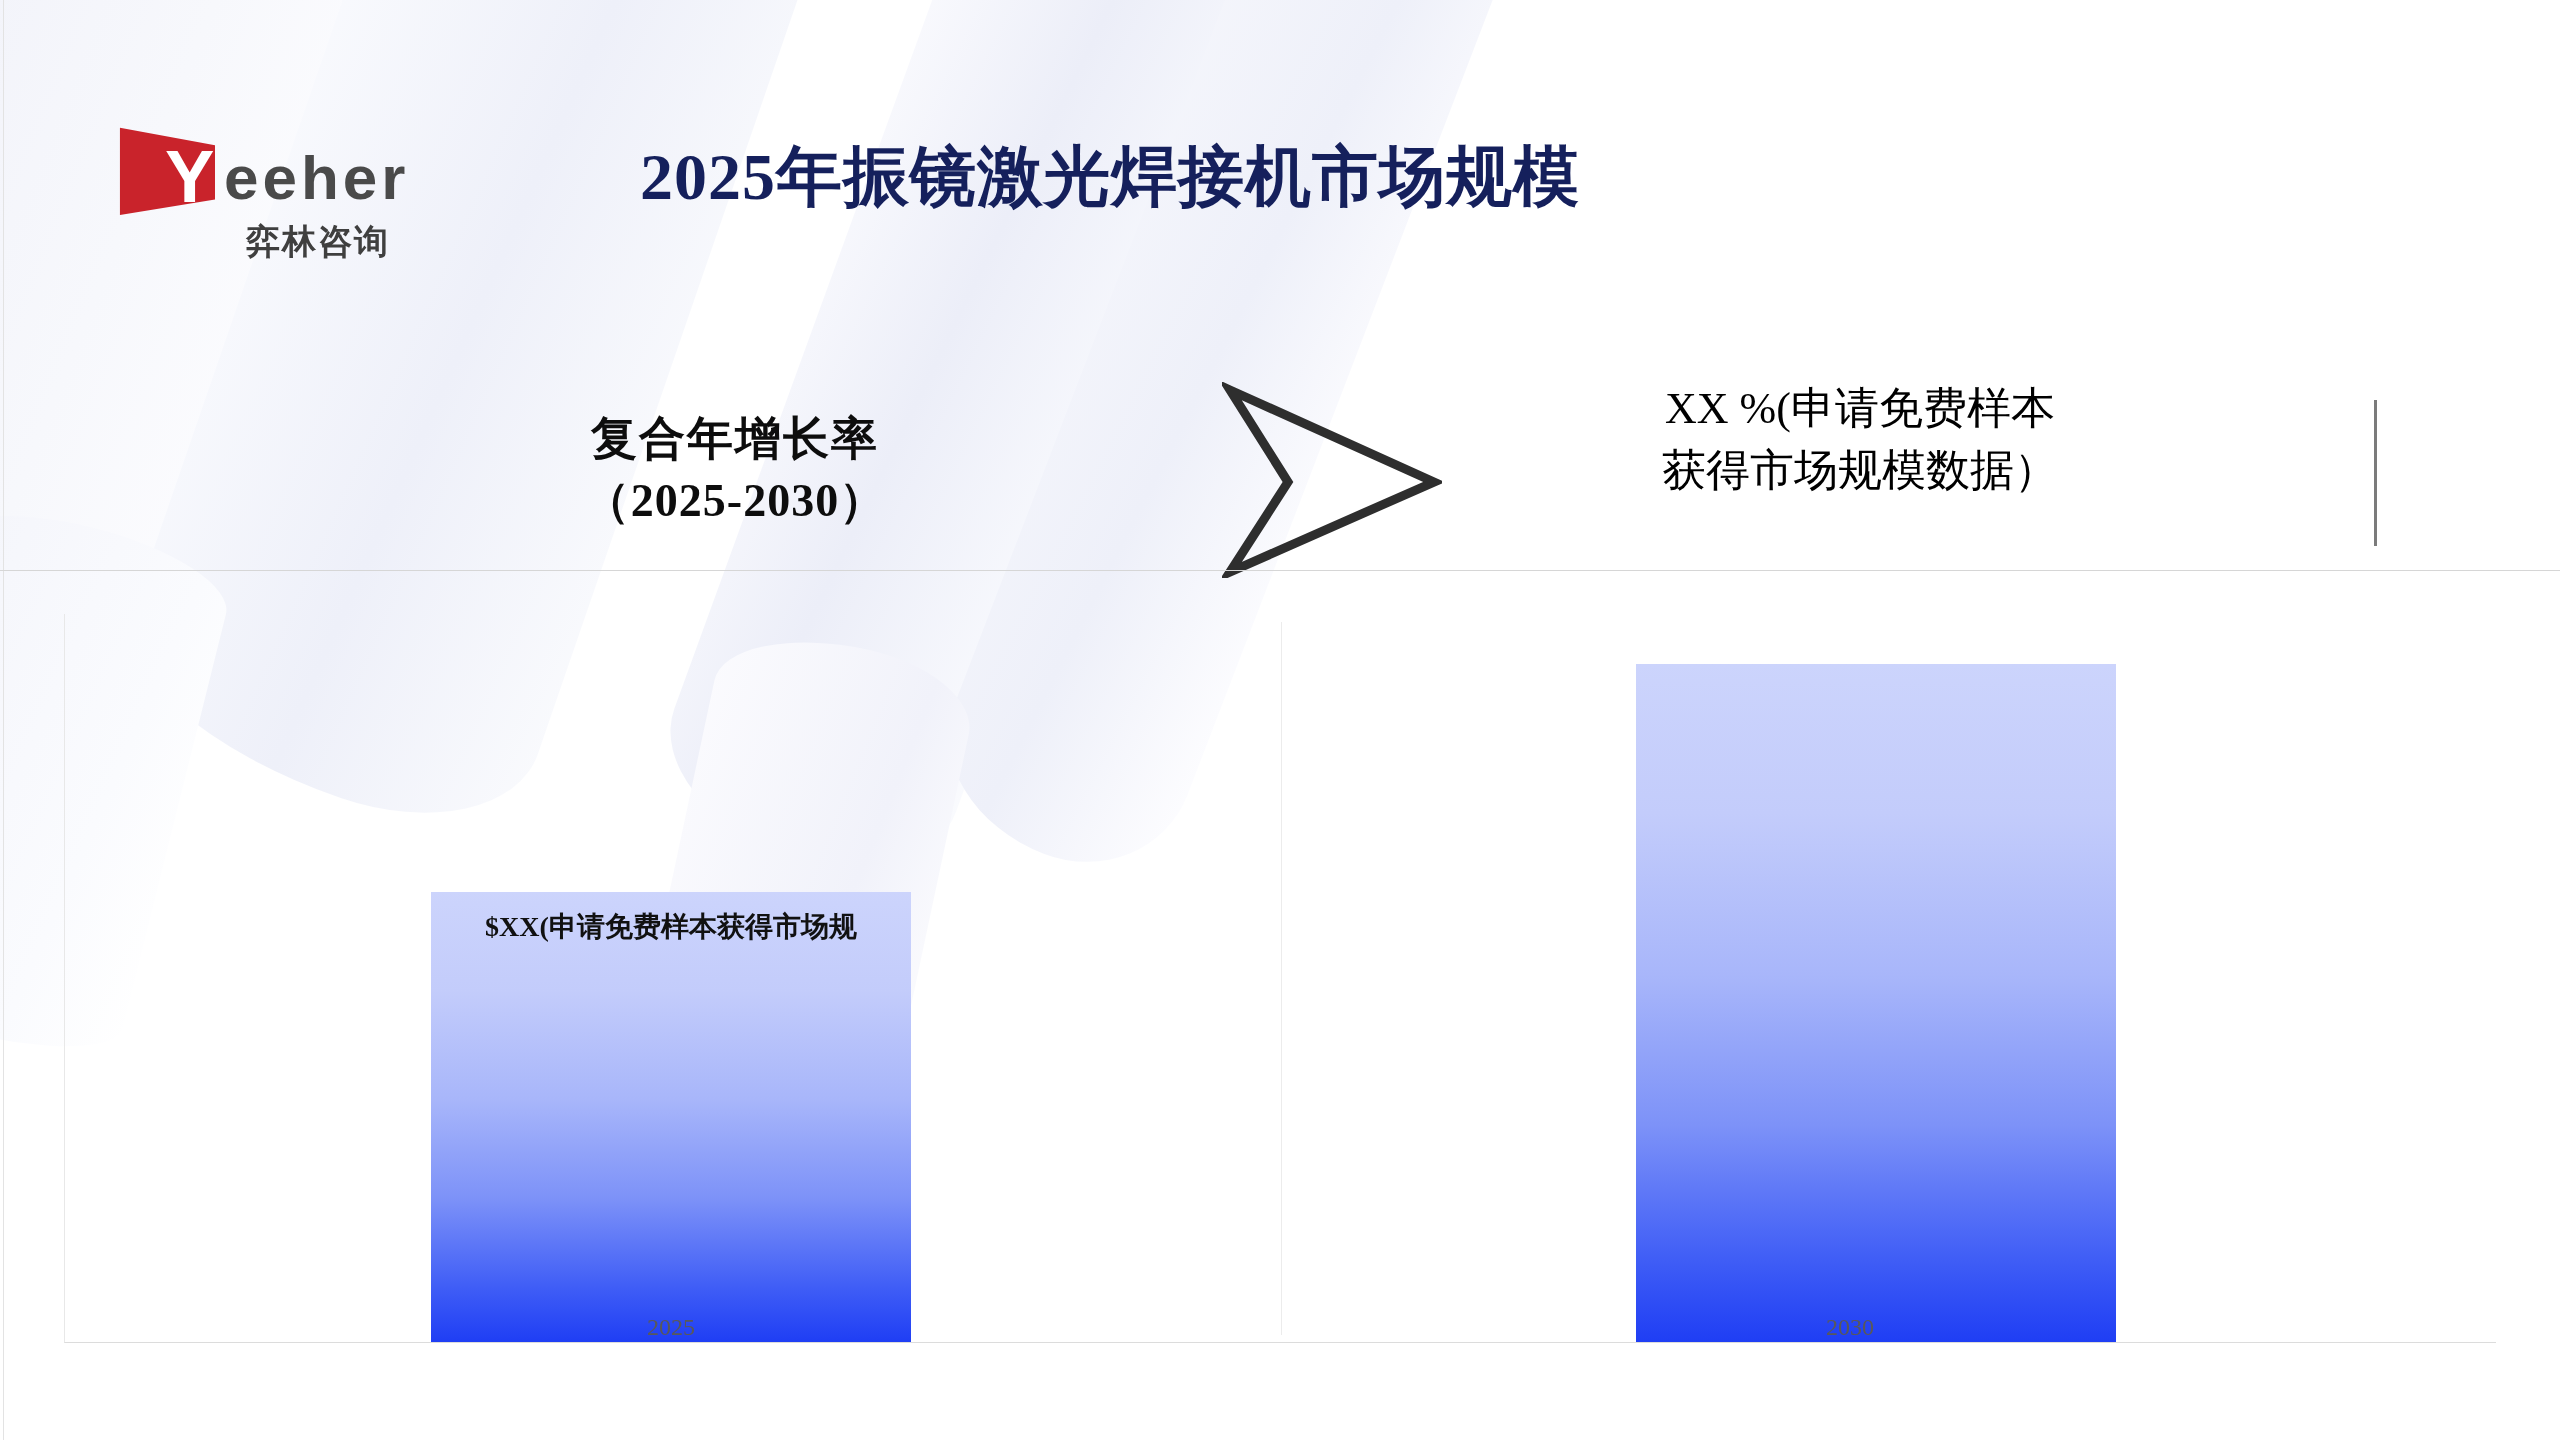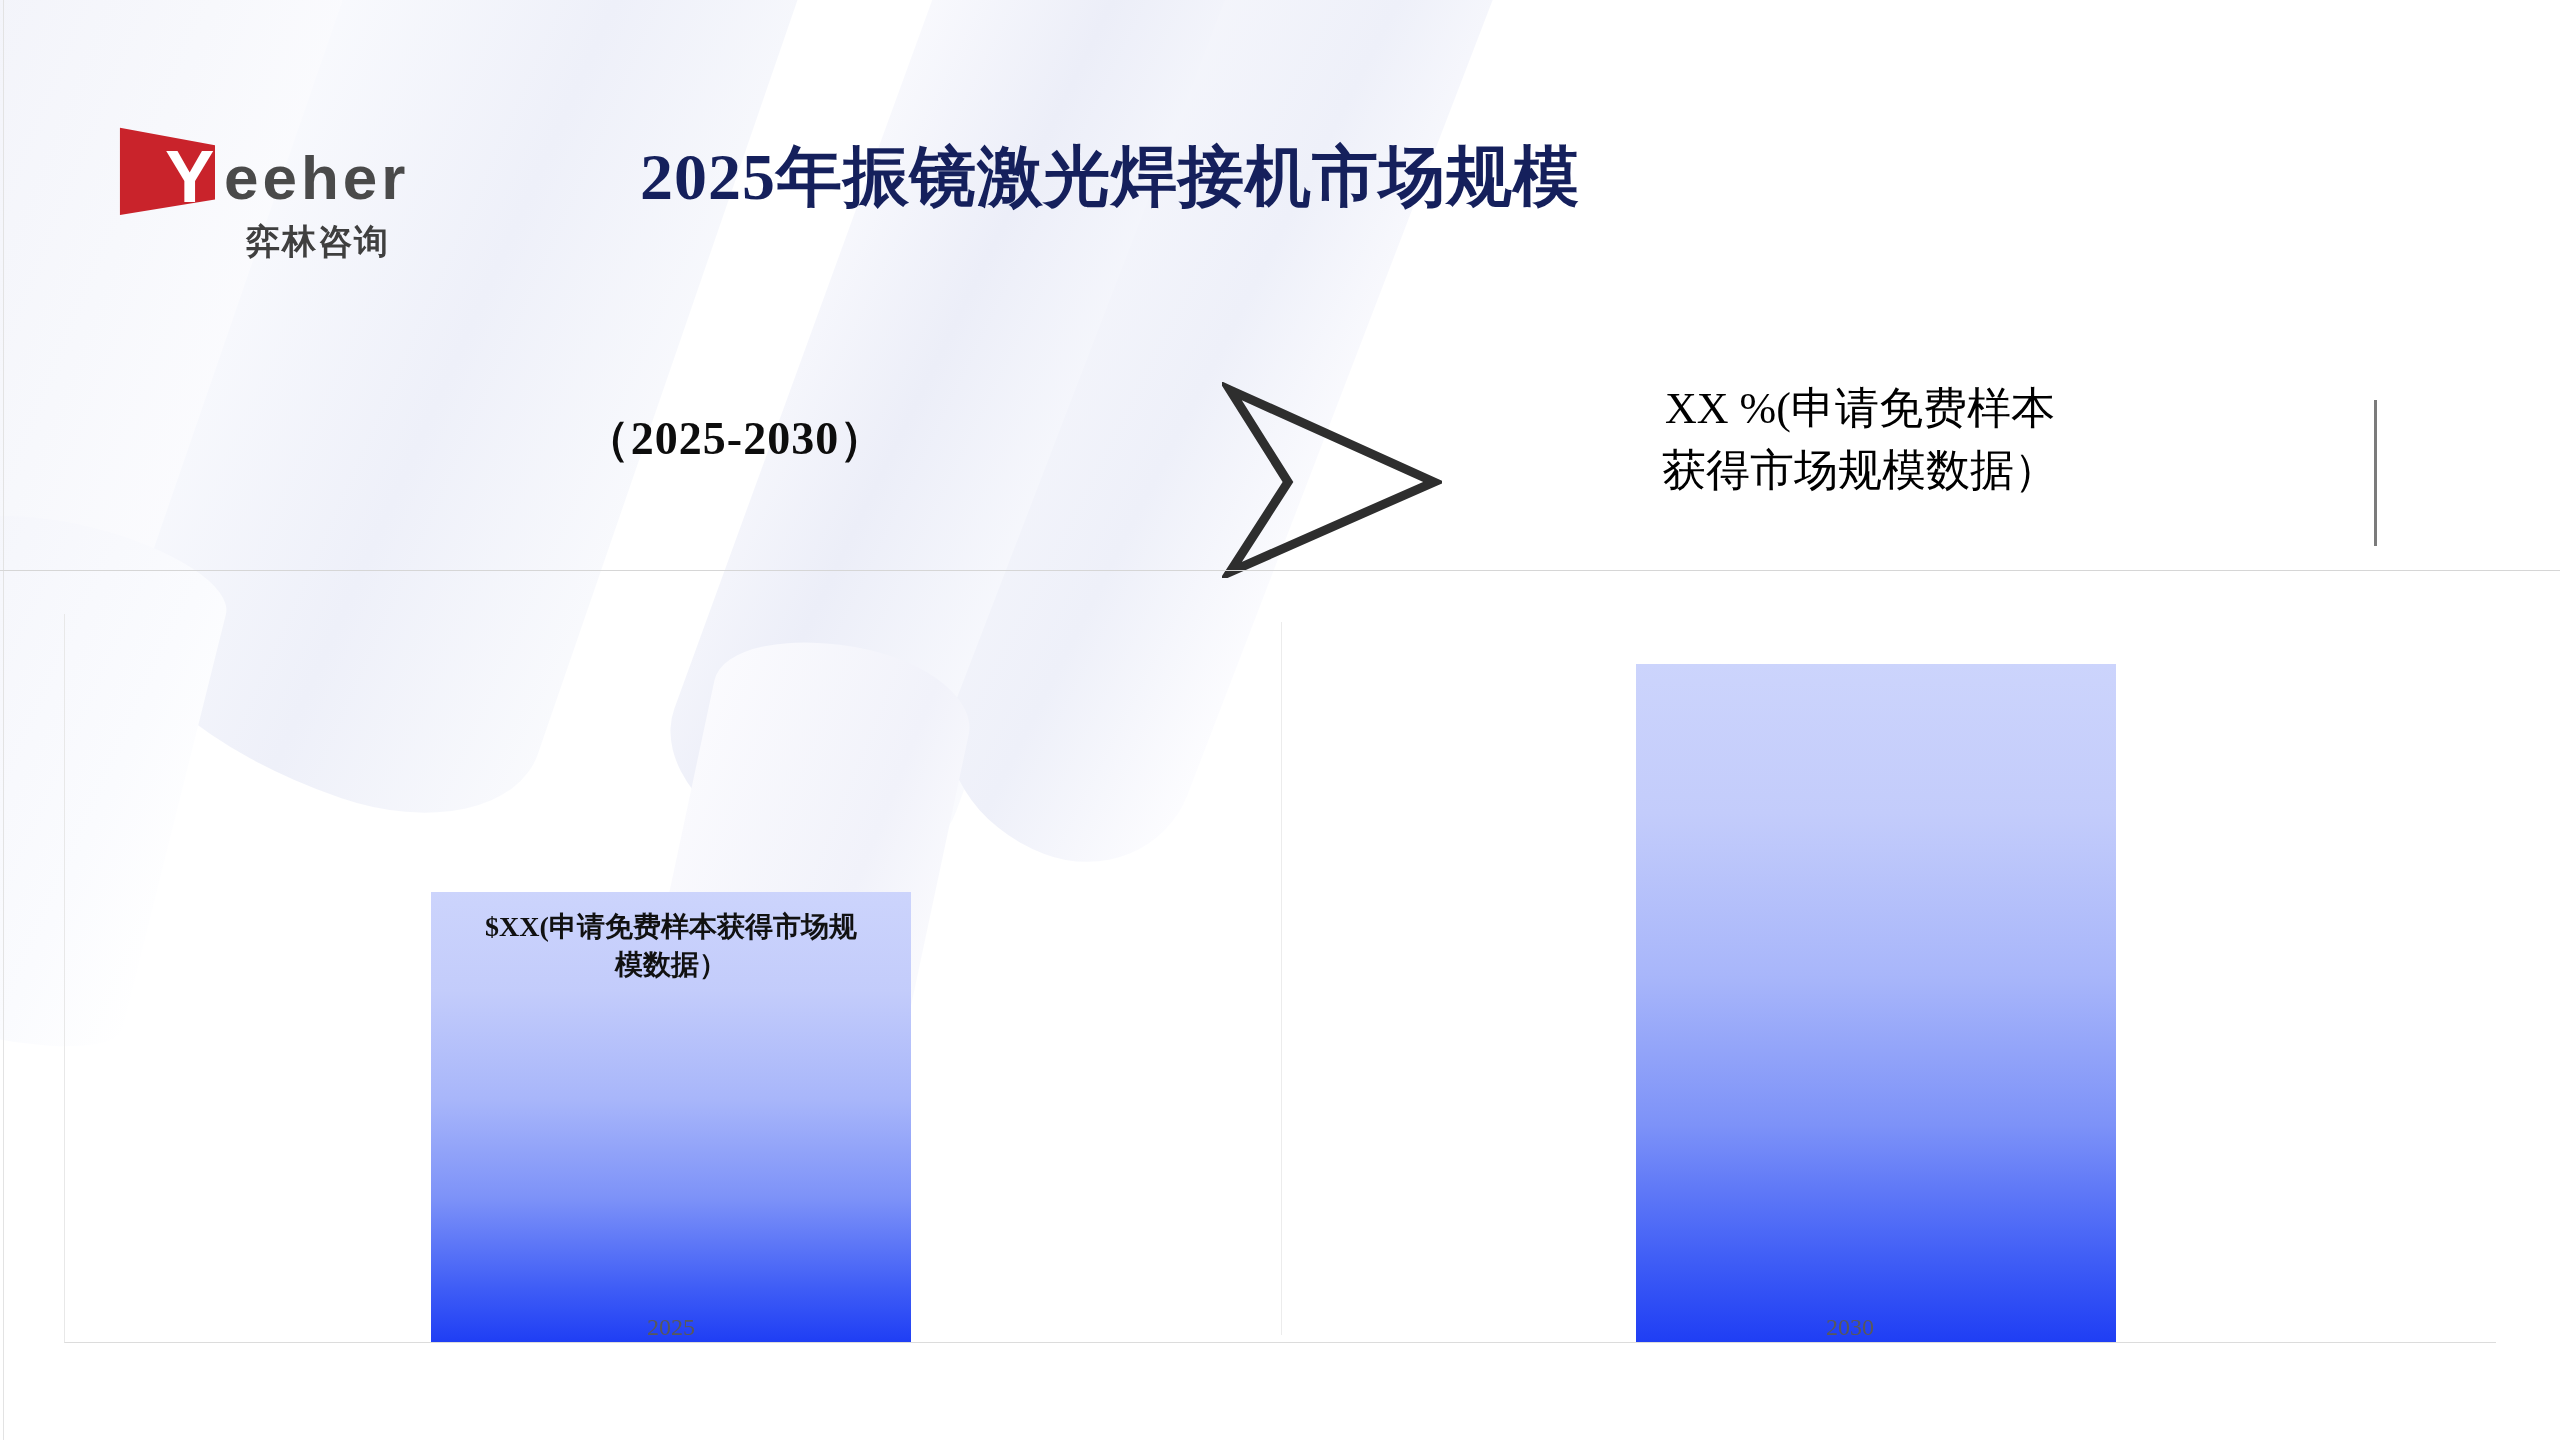--- a/index.html
+++ b/index.html
@@ -267,20 +267,21 @@
   <div id="logo">
     <div class="logo-mark"></div>
     <div class="logo-y">Y</div>
     <div class="logo-word">eeher</div>
     <div class="logo-sub">弈林咨询</div>
   </div>
 
   <div id="page-title">2025年振镜激光焊接机市场规模</div>
 
   <div id="cagr-block">
+    <div class="l1">复合年增长率</div>
     <div class="l2">（2025-2030）</div>
   </div>
 
   <div id="arrow-icon">
     <svg width="220" height="196" viewBox="0 0 220 196" xmlns="http://www.w3.org/2000/svg">
       <polygon points="8,8 212,100 8,190 66,100" fill="none" stroke="#2e2e2e" stroke-width="9" stroke-linejoin="miter"></polygon>
     </svg>
   </div>
 
   <div id="cagr-value">
@@ -293,21 +294,20 @@
 
   <div id="chart">
     <div class="plot">
 
       <div class="mid-sep" style="left:1216px; height:713px;"></div>
 
       <div class="bar-shadow" style="left:480px; width:300px; height:200px; clip-path: polygon(0 100%, 0 0, 100% 0);"></div>
       <div class="bar" style="left:366px; width:480px; height:450px;"></div>
       <div class="bar-label" style="left:316px; top:258px; width:580px;">
         <div>$XX(申请免费样本获得市场规</div>
-        <div>模数据）</div>
       </div>
       <div class="tick-label" style="left:366px; top:698px; width:480px;text-align:center;">2025</div>
 
       <div class="bar-shadow" style="left:1686px; width:330px; height:226px; clip-path: polygon(0 100%, 0 0, 100% 0);"></div>
       <div class="bar" style="left:1571px; width:480px; height:678px;"></div>
       <div class="tick-label" style="left:1571px; top:698px; width:428px;">2030</div>
 
     </div>
   </div>
 

